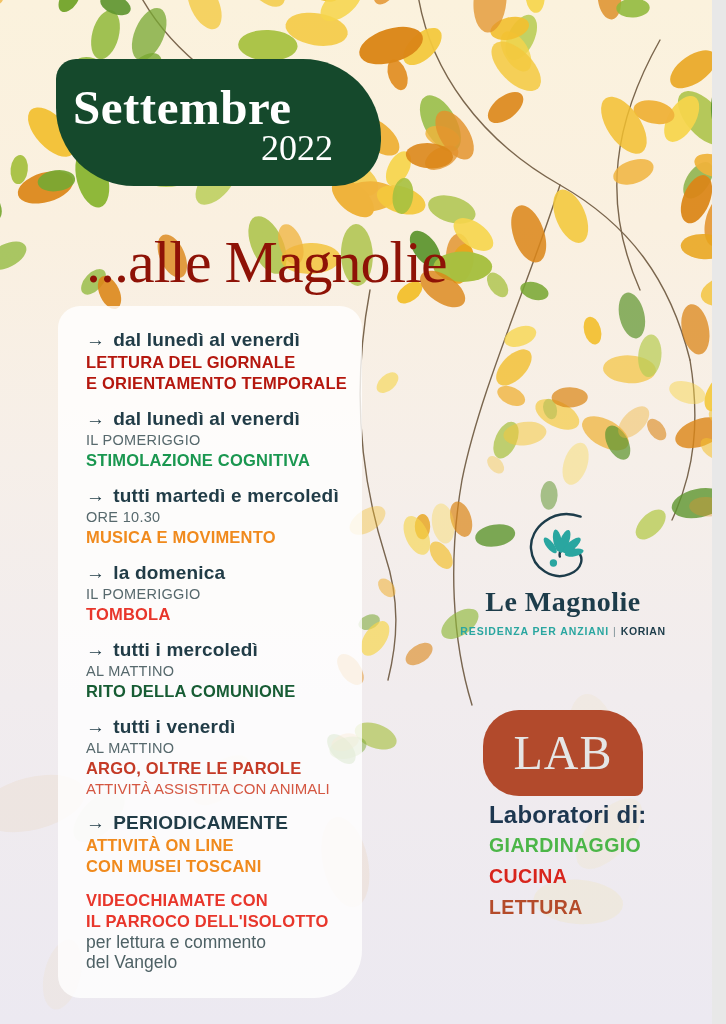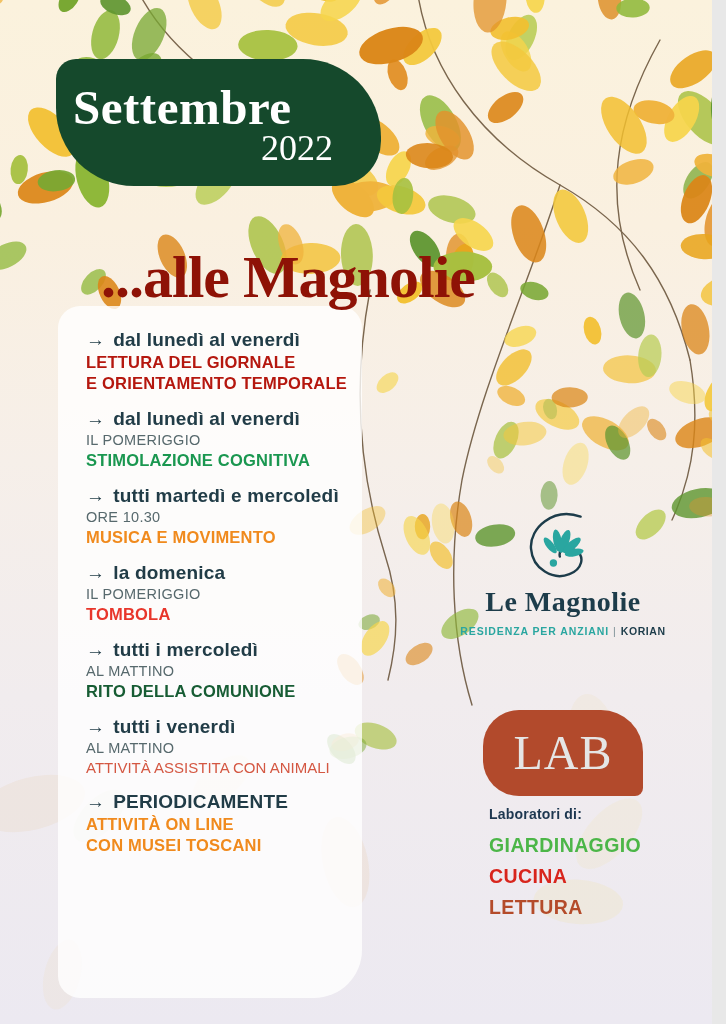--- a/index.html
+++ b/index.html
@@ -19,22 +19,22 @@
   
   .badge{
     position:absolute;left:56px;top:59px;width:325px;height:127px;
     background:#15492c;border-radius:20px 78px 45px 78px;z-index:2;
     color:#fff;font-family:"Liberation Serif",serif;
   }
   .badge .month{position:absolute;left:17px;top:20px;font-size:49px;font-weight:bold;letter-spacing:.5px;}
   .badge .year{position:absolute;right:48px;top:68px;font-size:36px;font-weight:normal;}
   
   .title{
-    position:absolute;left:86px;top:228px;margin:15px;z-index:2;
-    font-family:"Liberation Serif",serif;font-weight:bold;font-size:60px;
+    position:absolute;left:86px;top:228px;margin:0;z-index:2;
+    font-family:"Liberation Serif",serif;font-weight:normal;font-size:60px;
     letter-spacing:-1px;color:#8e1206;white-space:nowrap;
   }
   
   .schedule{position:absolute;left:86px;top:328px;width:278px;z-index:2;}
   .s-item{margin-bottom:13px;}
   .s-head{font-size:19px;font-weight:bold;color:#213c47;line-height:24px;letter-spacing:.2px;white-space:nowrap;}
   .s-arrow{margin-right:8px;font-weight:bold;}
   .s-sub{font-size:14.5px;color:#57696d;line-height:19px;letter-spacing:.3px;white-space:nowrap;}
   .s-act{font-size:16.5px;font-weight:bold;line-height:21px;letter-spacing:.2px;white-space:nowrap;}
   .s-extra{font-size:15px;line-height:19px;white-space:nowrap;}
@@ -51,21 +51,21 @@
   .tagline .tg-sep{color:#7b8e94;font-weight:normal;margin:0 4px;}
   .tagline .tg-navy{color:#1d3c4a;letter-spacing:.6px;}
   
   .lab-badge{
     position:absolute;left:483px;top:710px;width:160px;height:86px;z-index:2;
     background:#b24a2c;border-radius:36px 42px 8px 36px;
     color:#e5e5e5;font-family:"Liberation Serif",serif;font-weight:normal;font-size:48px;
     text-align:center;line-height:86px;letter-spacing:1px;
   }
   .lab-text{position:absolute;left:489px;top:799px;z-index:2;}
-  .lab-title{font-size:14px;font-weight:bold;color:#1d3750;line-height:31px;letter-spacing:.2px;}
+  .lab-title{font-size:24px;font-weight:bold;color:#1d3750;line-height:31px;letter-spacing:.2px;}
   .lab-item{font-size:19.5px;font-weight:bold;line-height:31px;letter-spacing:.4px;}
 </style>
 </head>
 <body>
 
 <div class="poster">
 
   <svg id="bg-svg" width="726" height="1024" viewBox="0 0 726 1024">
     <g id="blob-layer">
         <ellipse cx="578.3" cy="901.9" rx="44.9" ry="22.2" transform="rotate(184 578.3 901.9)" fill="#f6d54b" opacity="0.10"></ellipse>
@@ -276,31 +276,38 @@
       </div>
       <div class="s-sub">AL MATTINO</div>
       <div class="s-act" style="color: rgb(23, 92, 52);">RITO DELLA COMUNIONE</div>
     </div>
 
     <div class="s-item">
       <div class="s-head">
         <span class="s-arrow">→</span><span>tutti i venerdì</span>
       </div>
       <div class="s-sub">AL MATTINO</div>
+      <div class="s-act" style="color: rgb(196, 58, 38);">ARGO, OLTRE LE PAROLE</div>
       <div class="s-extra" style="color: rgb(212, 87, 66);">ATTIVITÀ ASSISTITA CON ANIMALI</div>
     </div>
 
     <div class="s-item">
       <div class="s-head">
         <span class="s-arrow">→</span><span>PERIODICAMENTE</span>
       </div>
       <div class="s-act" style="color: rgb(240, 138, 29);">ATTIVITÀ ON LINE</div>
       <div class="s-act" style="color: rgb(240, 138, 29);">CON MUSEI TOSCANI</div>
     </div>
 
+    <div class="s-item">
+      <div class="s-act" style="color: rgb(232, 54, 43);">VIDEOCHIAMATE CON</div>
+      <div class="s-act" style="color: rgb(232, 54, 43);">IL PARROCO DELL'ISOLOTTO</div>
+      <div class="s-tail">per lettura e commento</div>
+      <div class="s-tail">del Vangelo</div>
+    </div>
 
   </div>
 
   <div class="logo">
     <svg class="swirl" width="80" height="74" viewBox="0 0 100 92">
       <path d="M72 8 C 38 -4, 8 22, 10 48 C 12 74, 38 88, 58 80 C 74 74, 78 58, 66 50 C 56 44, 44 48, 46 58" stroke="#1d3c4a" stroke-width="3" fill="none" stroke-linecap="round"></path>
       <g fill="#2aa6a0">
         <ellipse cx="34" cy="44" rx="12" ry="4.6" transform="rotate(-128 34 44)"></ellipse>
         <ellipse cx="43" cy="38" rx="14" ry="5.2" transform="rotate(-100 43 38)"></ellipse>
         <ellipse cx="52" cy="39" rx="15" ry="5.6" transform="rotate(-70 52 39)"></ellipse>

